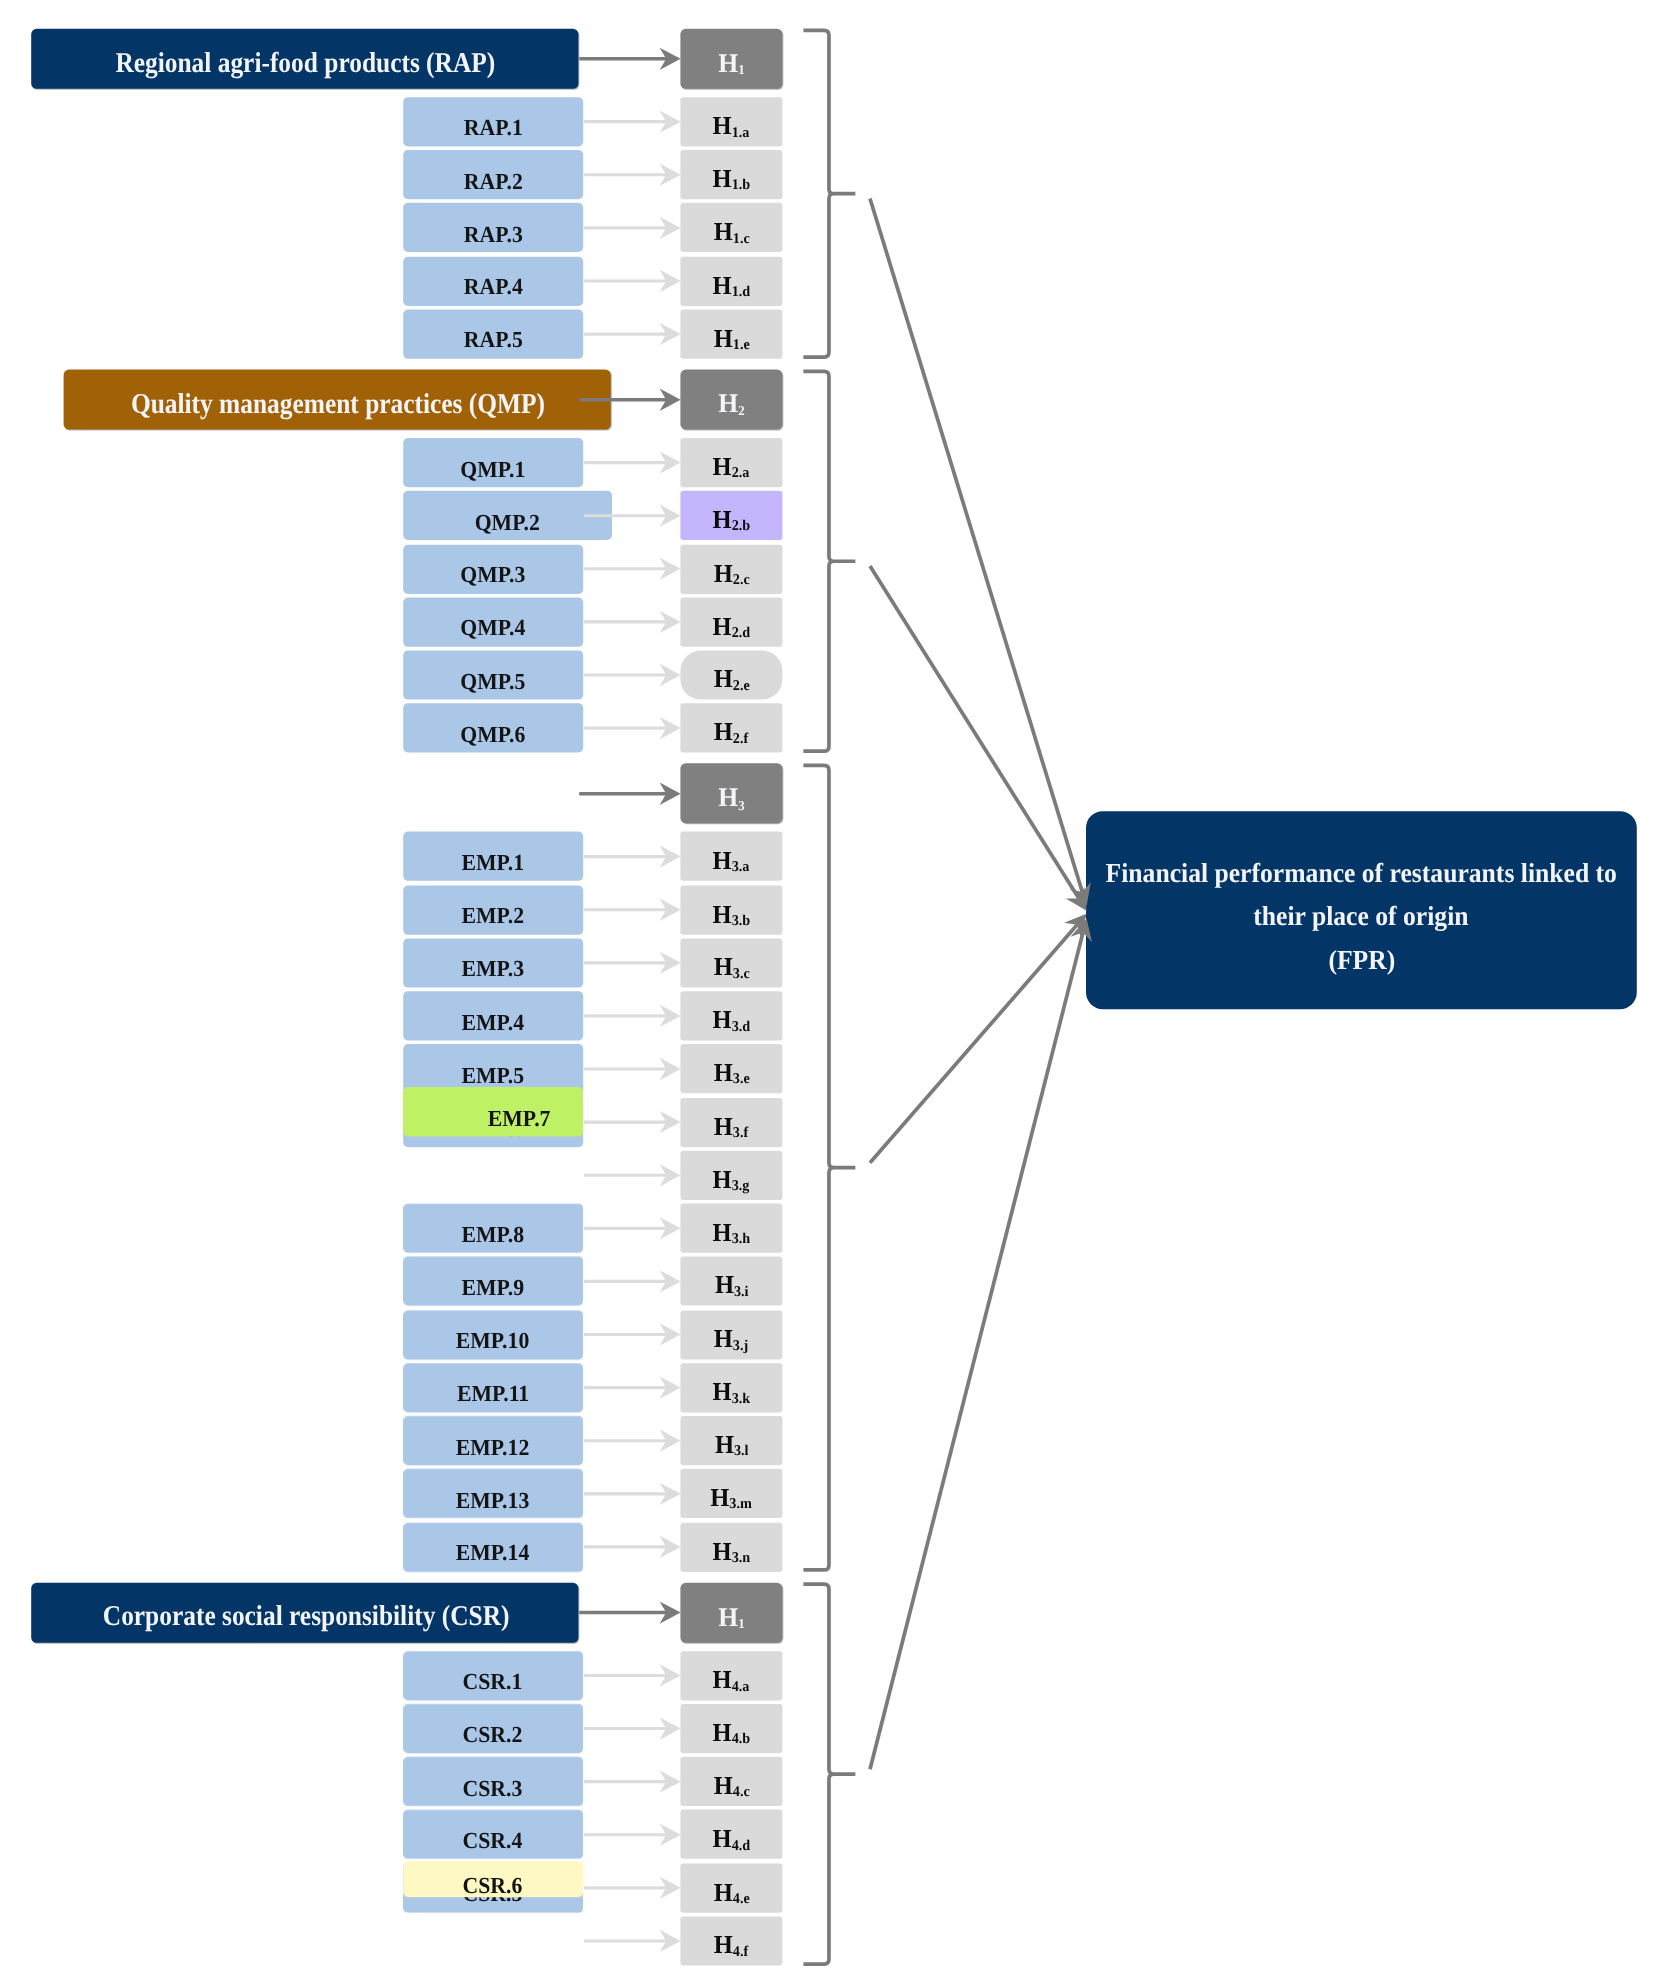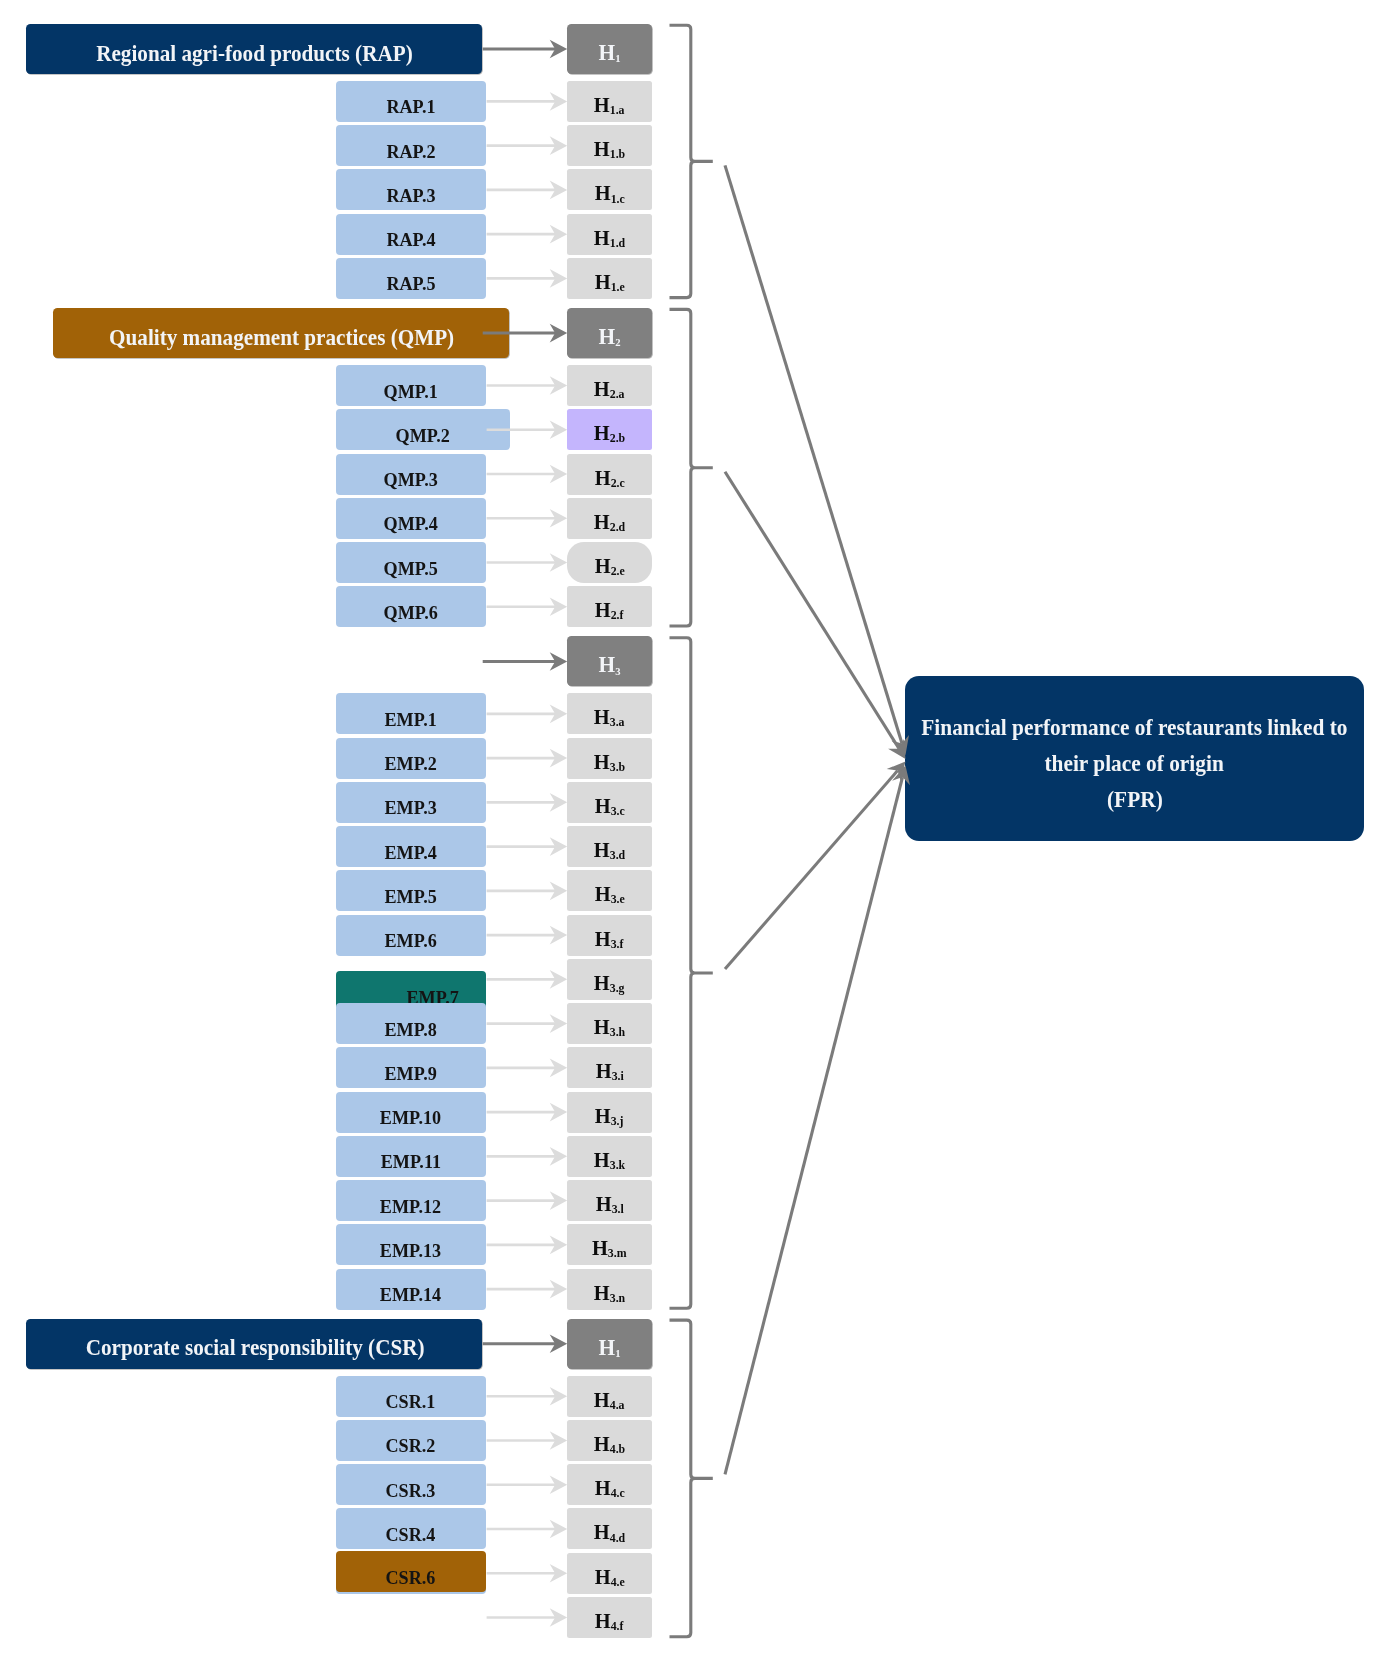--- a/index.html
+++ b/index.html
@@ -163,21 +163,21 @@
     </div>
     <div class="box hyp-sub" style="left: 566.8px; top: 870.35px; width: 85.2px; height: 41px; background: rgb(218, 218, 218);">
       <span class="ln"><span>H</span><sub>3.e</sub></span>
     </div>
     <div class="box indicator" style="left: 335.5px; top: 914.6px; width: 150.5px; height: 41px; background: rgb(171, 199, 232);">
       <span>EMP.6</span>
     </div>
     <div class="box hyp-sub" style="left: 566.8px; top: 914.6px; width: 85.2px; height: 41px; background: rgb(218, 218, 218);">
       <span class="ln"><span>H</span><sub>3.f</sub></span>
     </div>
-    <div class="box indicator" style="left: 335.5px; top: 971px; width: 150.5px; height: 41px; background: #0f766e; padding-left: 44px;">
+    <div class="box indicator" style="left: 335.5px; top: 906px; width: 150.5px; height: 41px; background: #bef264; padding-left: 44px;">
       <span>EMP.7</span>
     </div>
     <div class="box hyp-sub" style="left: 566.8px; top: 958.85px; width: 85.2px; height: 41px; background: rgb(218, 218, 218);">
       <span class="ln"><span>H</span><sub>3.g</sub></span>
     </div>
     <div class="box indicator" style="left: 335.5px; top: 1003.1px; width: 150.5px; height: 41px; background: rgb(171, 199, 232);">
       <span>EMP.8</span>
     </div>
     <div class="box hyp-sub" style="left: 566.8px; top: 1003.1px; width: 85.2px; height: 41px; background: rgb(218, 218, 218);">
       <span class="ln"><span>H</span><sub>3.h</sub></span>
@@ -247,21 +247,21 @@
     </div>
     <div class="box hyp-sub" style="left: 566.8px; top: 1508.45px; width: 85.2px; height: 41px; background: rgb(218, 218, 218);">
       <span class="ln"><span>H</span><sub>4.d</sub></span>
     </div>
     <div class="box indicator" style="left: 335.5px; top: 1552.7px; width: 150.5px; height: 41px; background: rgb(171, 199, 232);">
       <span>CSR.5</span>
     </div>
     <div class="box hyp-sub" style="left: 566.8px; top: 1552.7px; width: 85.2px; height: 41px; background: rgb(218, 218, 218);">
       <span class="ln"><span>H</span><sub>4.e</sub></span>
     </div>
-    <div class="box indicator" style="left: 335.5px; top: 1551px; width: 150.5px; height: 41px; background: #a16207;">
+    <div class="box indicator" style="left: 335.5px; top: 1551px; width: 150.5px; height: 30px; background: #fef9c3;">
       <span>CSR.6</span>
     </div>
     <div class="box hyp-sub" style="left: 566.8px; top: 1596.95px; width: 85.2px; height: 41px; background: rgb(218, 218, 218);">
       <span class="ln"><span>H</span><sub>4.f</sub></span>
     </div>
     <svg class="overlay" id="overlay" viewBox="0 0 1390 1654">
       <line x1="482.70000000000005" y1="49" x2="555.0999999999999" y2="49" stroke="#7b7b7b" stroke-width="3"></line>
       <path d="M 567.20 49.00 L 549.70 39.70 L 555.10 49.00 L 549.70 58.30 Z" fill="#7b7b7b"></path>
       <line x1="486.6" y1="101.4" x2="555.0999999999999" y2="101.4" stroke="#dcdcdc" stroke-width="2.6"></line>
       <path d="M 567.20 101.40 L 549.70 92.10 L 555.10 101.40 L 549.70 110.70 Z" fill="#dcdcdc"></path>

